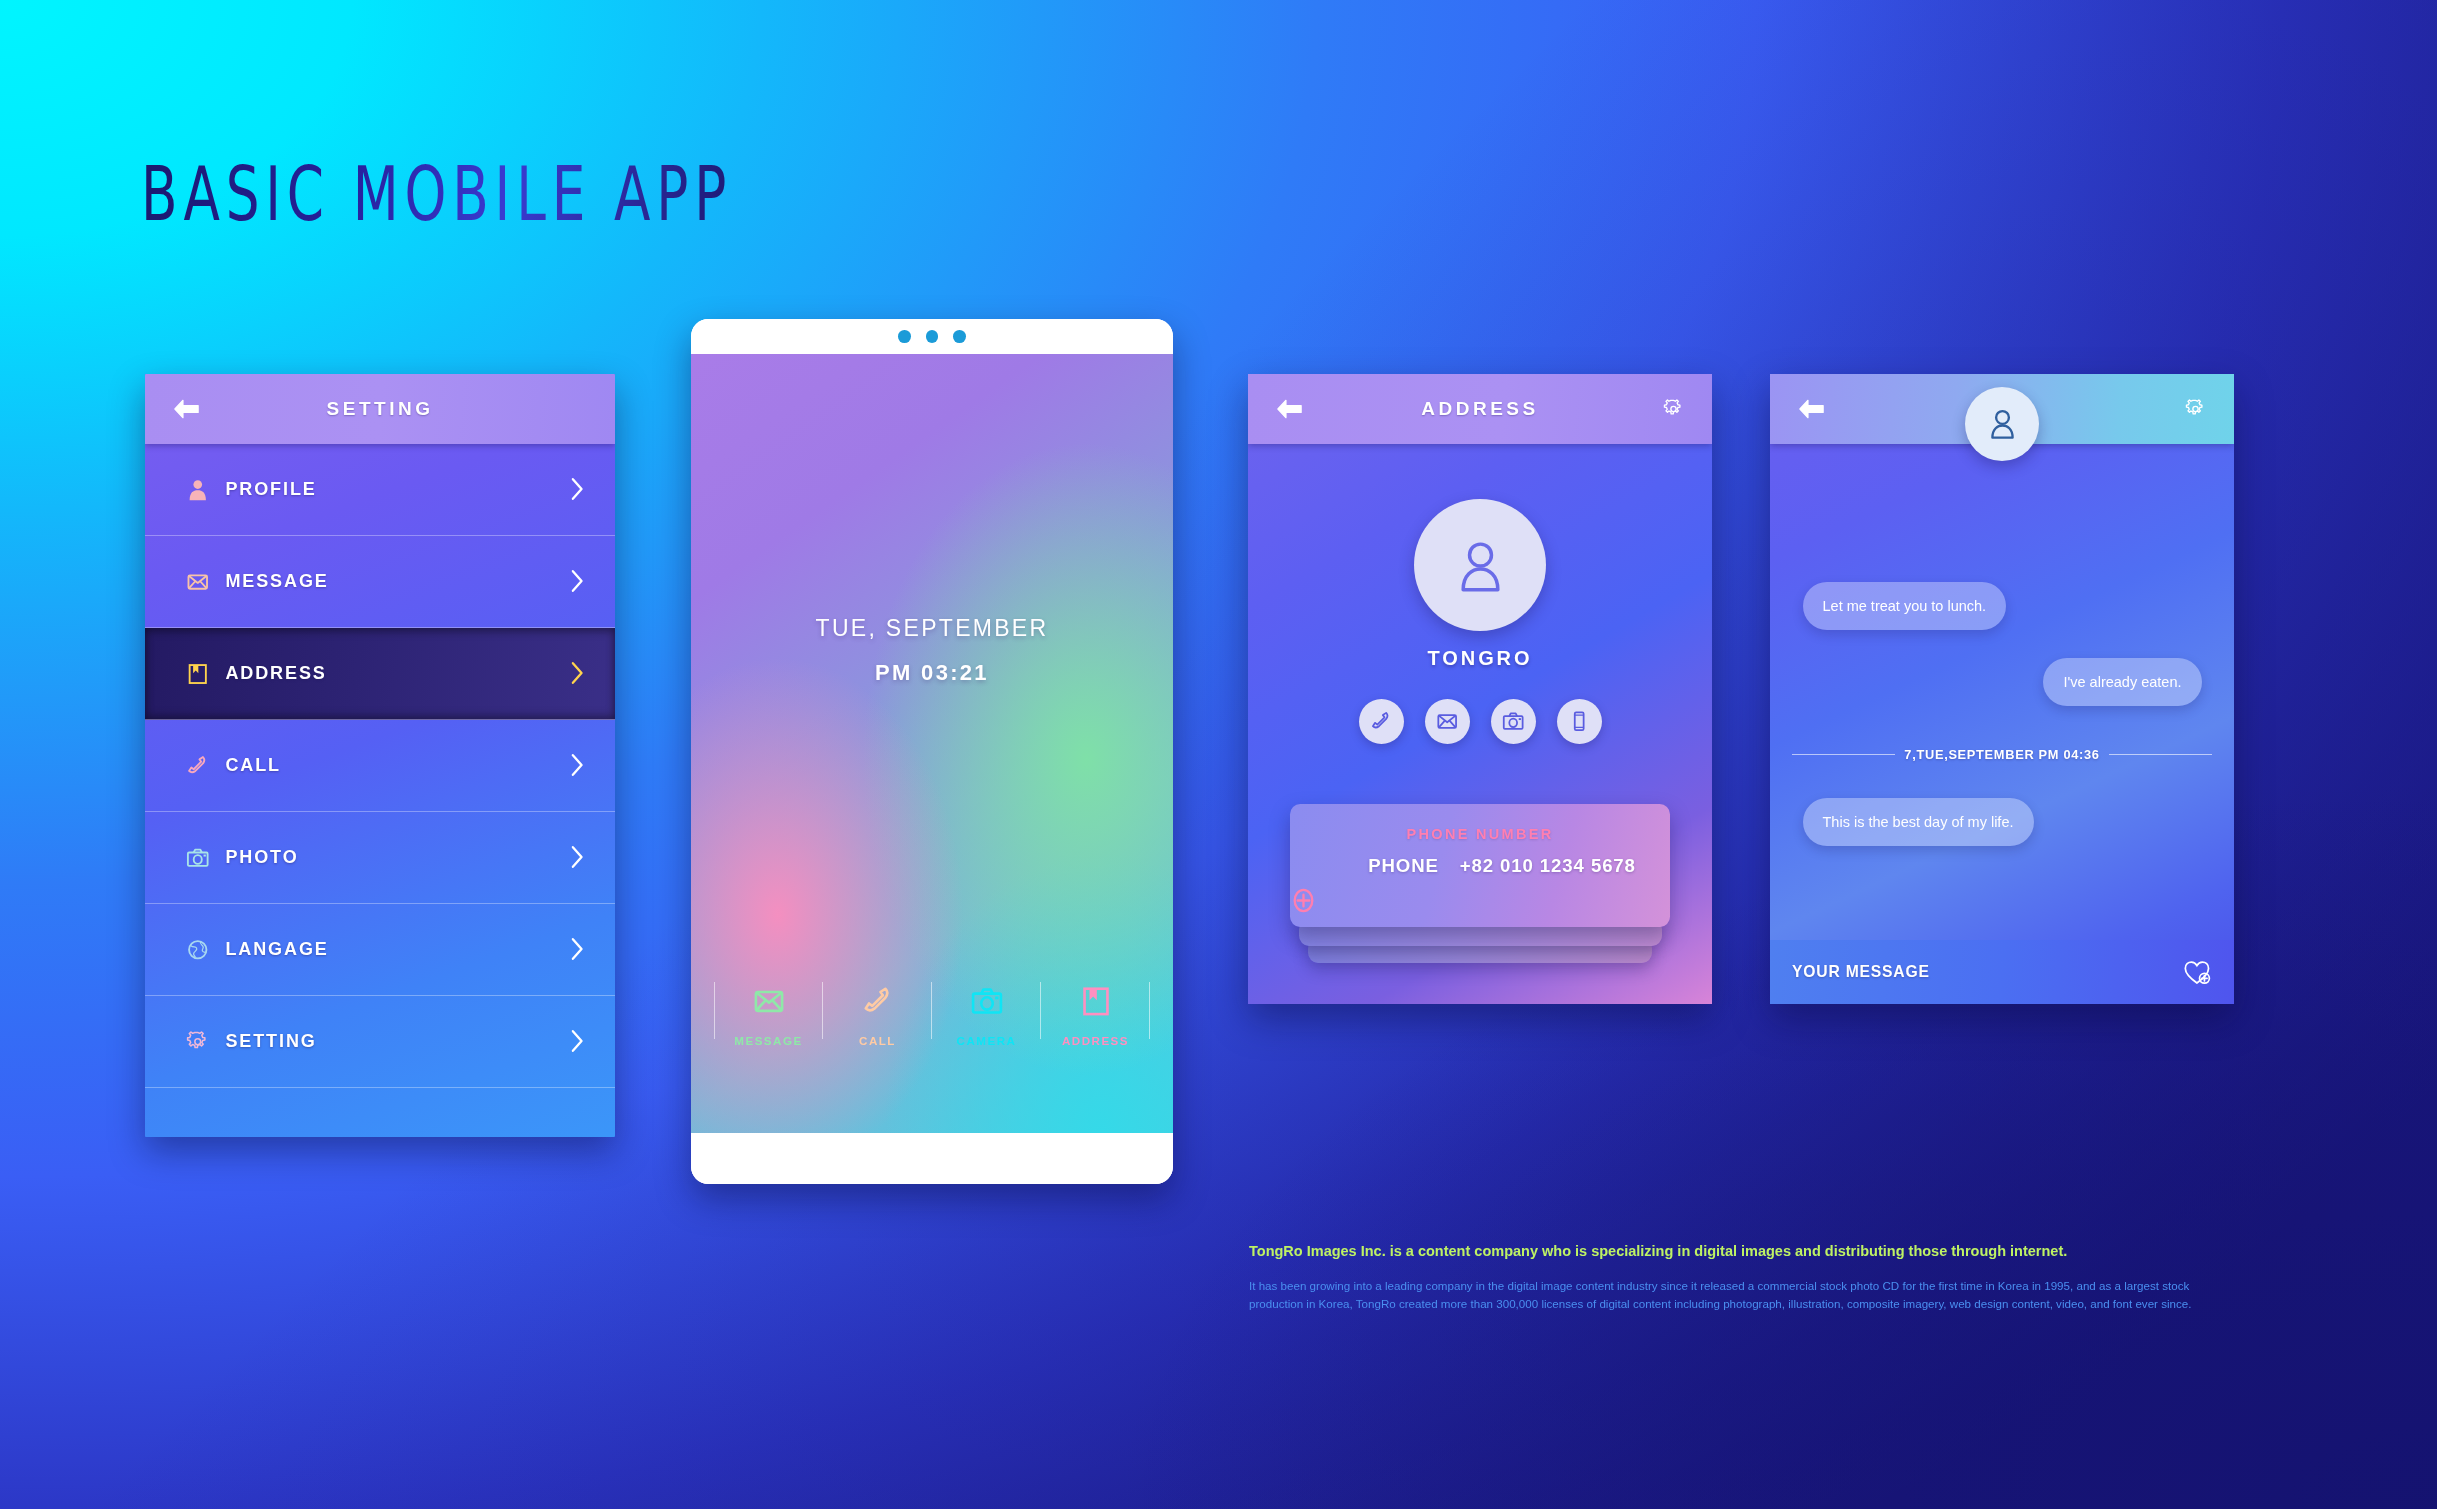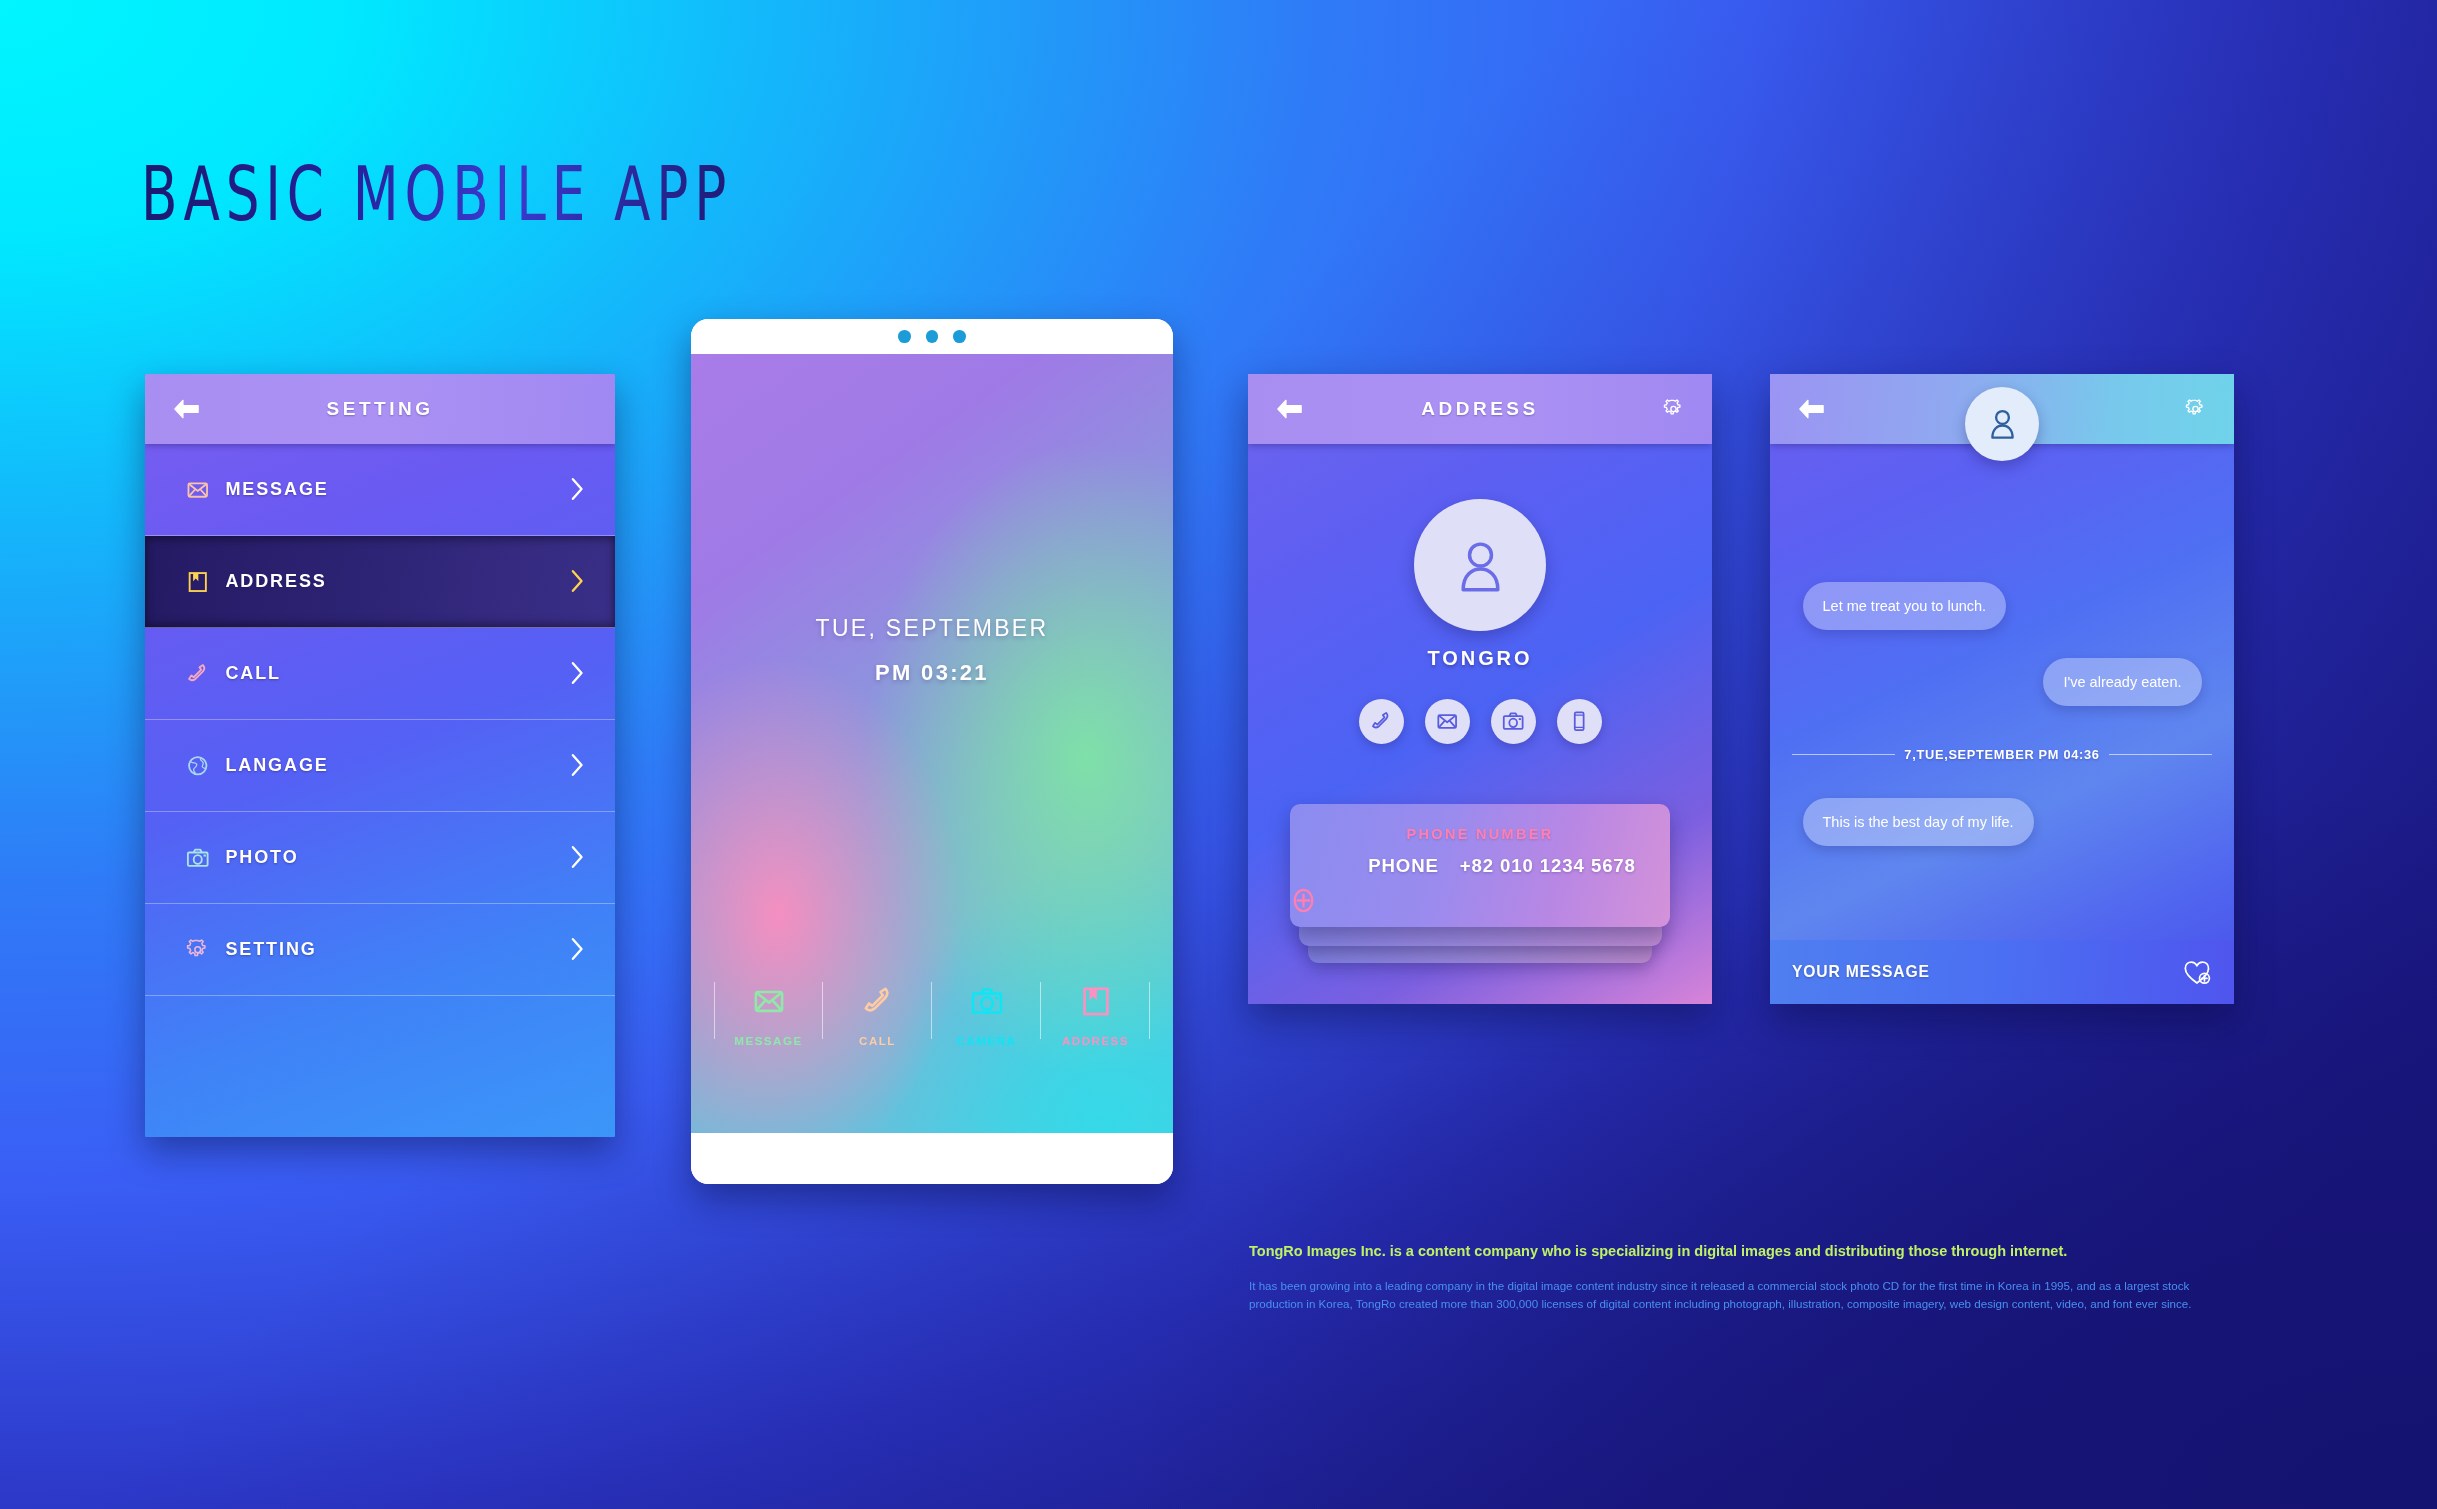--- a/index.html
+++ b/index.html
@@ -168,20 +168,32 @@
   <div class="sb-head">
     <svg class="backarrow" viewBox="0 0 46 36">
       <path d="M17 3 L3 18 L17 33 L17 24 L43 24 L43 12 L17 12 Z" fill="#fff" stroke="#fff" stroke-width="2" stroke-linejoin="round"></path>
     </svg>
     <div class="ttl">SETTING</div>
   </div>
   <div class="sb-list" id="sb-list">
       <div class="sb-row">
         <div class="ic">
           <svg width="25.5" height="25.5" viewBox="0 0 44 44">
+            <circle cx="22" cy="13" r="7.5" fill="#F7B3B8"></circle>
+            <path d="M8 40 C8 27 14 23 22 23 C30 23 36 27 36 40 Z" fill="#F7B3B8"></path>
+          </svg>
+        </div>
+        <div class="lbl">PROFILE</div>
+        <div class="chev"><svg width="15" height="24.4" viewBox="0 0 26 42">
+            <path d="M5 4 L20 21 L5 38" fill="none" stroke="#ffffff" stroke-width="4" stroke-linecap="round" stroke-linejoin="round"></path>
+          </svg></div>
+      </div>
+      <div class="sb-row">
+        <div class="ic">
+          <svg width="25.5" height="25.5" viewBox="0 0 44 44">
             <rect x="6" y="11" width="32" height="23" rx="2.5" fill="none" stroke="#F8C3A8" stroke-width="3.2"></rect>
             <path d="M7 12 L22 24 L37 12 M7 33 L17 22 M37 33 L27 22" fill="none" stroke="#F8C3A8" stroke-width="3.2" stroke-linejoin="round"></path>
           </svg>
         </div>
         <div class="lbl">MESSAGE</div>
         <div class="chev"><svg width="15" height="24.4" viewBox="0 0 26 42">
             <path d="M5 4 L20 21 L5 38" fill="none" stroke="#ffffff" stroke-width="4" stroke-linecap="round" stroke-linejoin="round"></path>
           </svg></div>
       </div>
       <div class="sb-row active">
@@ -196,47 +208,47 @@
             <path d="M5 4 L20 21 L5 38" fill="none" stroke="#FFD34D" stroke-width="4" stroke-linecap="round" stroke-linejoin="round"></path>
           </svg></div>
       </div>
       <div class="sb-row">
         <div class="ic">
           <svg width="25.5" height="25.5" viewBox="0 0 44 44">
             <path d="M31 7 C34 10 34 14 31 18 L18 31 C14 34 10 34 7 31 L11 25 L15 28 L28 15 L25 11 Z" fill="none" stroke="#F8A8BE" stroke-width="3.2" stroke-linejoin="round"></path>
           </svg>
         </div>
         <div class="lbl">CALL</div>
-        <div class="chev"><svg width="15" height="24.4" viewBox="0 0 26 42">
-            <path d="M5 4 L20 21 L5 38" fill="none" stroke="#ffffff" stroke-width="4" stroke-linecap="round" stroke-linejoin="round"></path>
-          </svg></div>
-      </div>
-      <div class="sb-row">
-        <div class="ic">
-          <svg width="25.5" height="25.5" viewBox="0 0 44 44">
-            <circle cx="22" cy="22" r="15" fill="none" stroke="#A8D8F0" stroke-width="3.2"></circle>
-            <path d="M10 15 C15 19 18 15 20 19 C22 23 17 24 15 28 C14 31 17 33 18 35" fill="none" stroke="#A8D8F0" stroke-width="2.2"></path>
-            <path d="M27 8 C25 12 29 13 31 16 C33 19 29 21 30 24 C31 27 34 25 36 27" fill="none" stroke="#A8D8F0" stroke-width="2.2"></path>
-          </svg>
-        </div>
-        <div class="lbl">LANGAGE</div>
         <div class="chev"><svg width="15" height="24.4" viewBox="0 0 26 42">
             <path d="M5 4 L20 21 L5 38" fill="none" stroke="#ffffff" stroke-width="4" stroke-linecap="round" stroke-linejoin="round"></path>
           </svg></div>
       </div>
       <div class="sb-row">
         <div class="ic">
           <svg width="25.5" height="25.5" viewBox="0 0 44 44">
             <rect x="5" y="13" width="34" height="23" rx="2" fill="none" stroke="#A8E4E8" stroke-width="3.2"></rect>
             <path d="M15 13 L17.5 8 L26.5 8 L29 13" fill="none" stroke="#A8E4E8" stroke-width="3.2" stroke-linejoin="round"></path>
             <ellipse cx="22" cy="25" rx="7" ry="7.6" fill="none" stroke="#A8E4E8" stroke-width="3.2"></ellipse>
             <rect x="32" y="16.5" width="4" height="3.4" fill="#A8E4E8"></rect>
           </svg>
         </div>
         <div class="lbl">PHOTO</div>
+        <div class="chev"><svg width="15" height="24.4" viewBox="0 0 26 42">
+            <path d="M5 4 L20 21 L5 38" fill="none" stroke="#ffffff" stroke-width="4" stroke-linecap="round" stroke-linejoin="round"></path>
+          </svg></div>
+      </div>
+      <div class="sb-row">
+        <div class="ic">
+          <svg width="25.5" height="25.5" viewBox="0 0 44 44">
+            <circle cx="22" cy="22" r="15" fill="none" stroke="#A8D8F0" stroke-width="3.2"></circle>
+            <path d="M10 15 C15 19 18 15 20 19 C22 23 17 24 15 28 C14 31 17 33 18 35" fill="none" stroke="#A8D8F0" stroke-width="2.2"></path>
+            <path d="M27 8 C25 12 29 13 31 16 C33 19 29 21 30 24 C31 27 34 25 36 27" fill="none" stroke="#A8D8F0" stroke-width="2.2"></path>
+          </svg>
+        </div>
+        <div class="lbl">LANGAGE</div>
         <div class="chev"><svg width="15" height="24.4" viewBox="0 0 26 42">
             <path d="M5 4 L20 21 L5 38" fill="none" stroke="#ffffff" stroke-width="4" stroke-linecap="round" stroke-linejoin="round"></path>
           </svg></div>
       </div>
       <div class="sb-row">
         <div class="ic">
           <svg width="25.5" height="25.5" viewBox="0 0 44 44">
             <path d="M22 6 l3.6 1.5 2.9-2.4 2.9 2.9 -2.4 2.9 1.5 3.6 3.8 .6 0 4 -3.8 .6 -1.5 3.6 2.4 2.9 -2.9 2.9 -2.9-2.4 -3.6 1.5 -.6 3.8 -4 0 -.6-3.8 -3.6-1.5 -2.9 2.4 -2.9-2.9 2.4-2.9 -1.5-3.6 -3.8-.6 0-4 3.8-.6 1.5-3.6 -2.4-2.9 2.9-2.9 2.9 2.4 3.6-1.5Z" fill="none" stroke="#F0B8D8" stroke-width="2.6" stroke-linejoin="round"></path>
             <circle cx="22" cy="22" r="5" fill="none" stroke="#F0B8D8" stroke-width="2.6"></circle>
           </svg>

